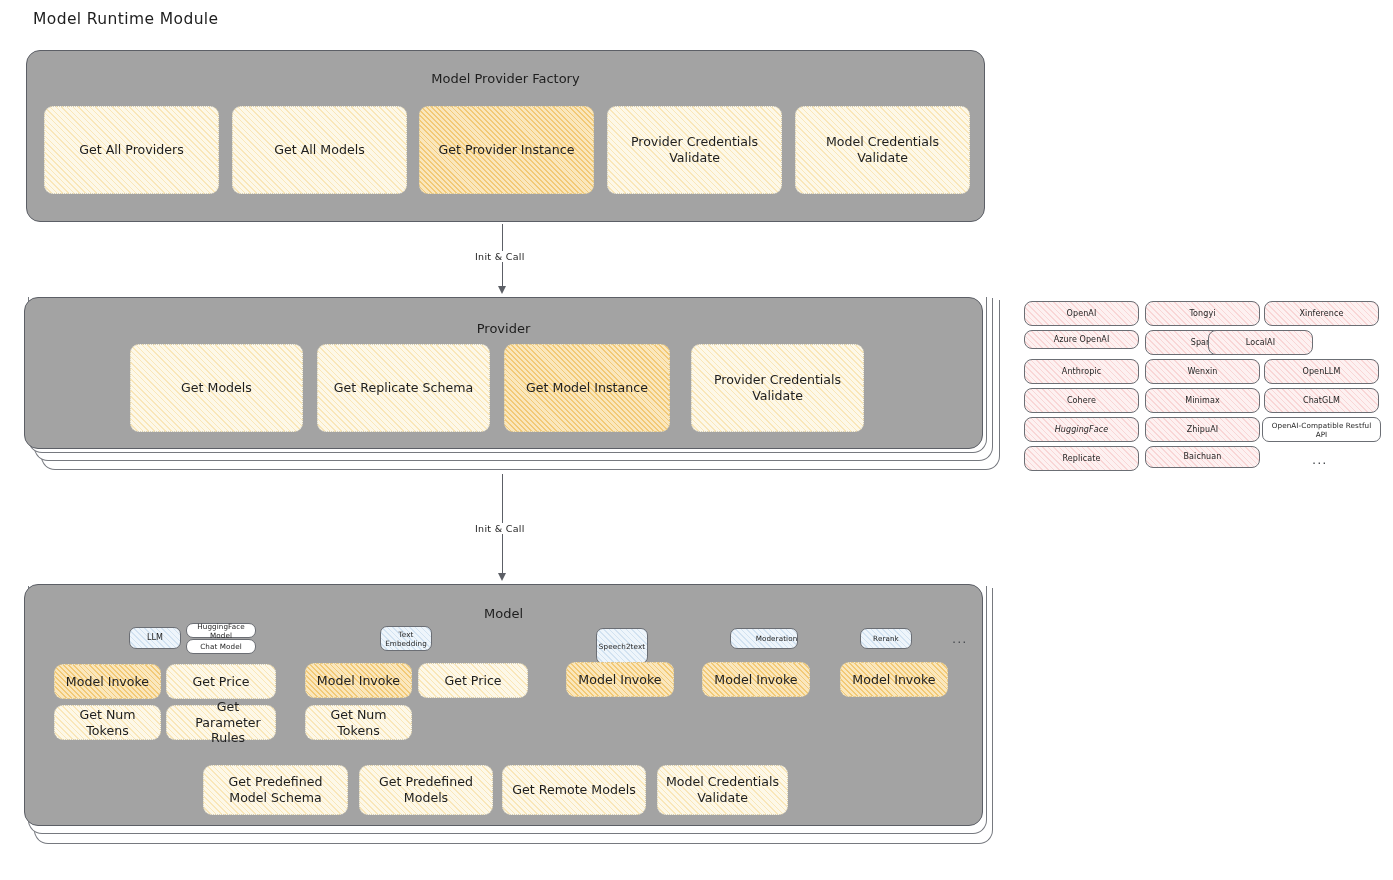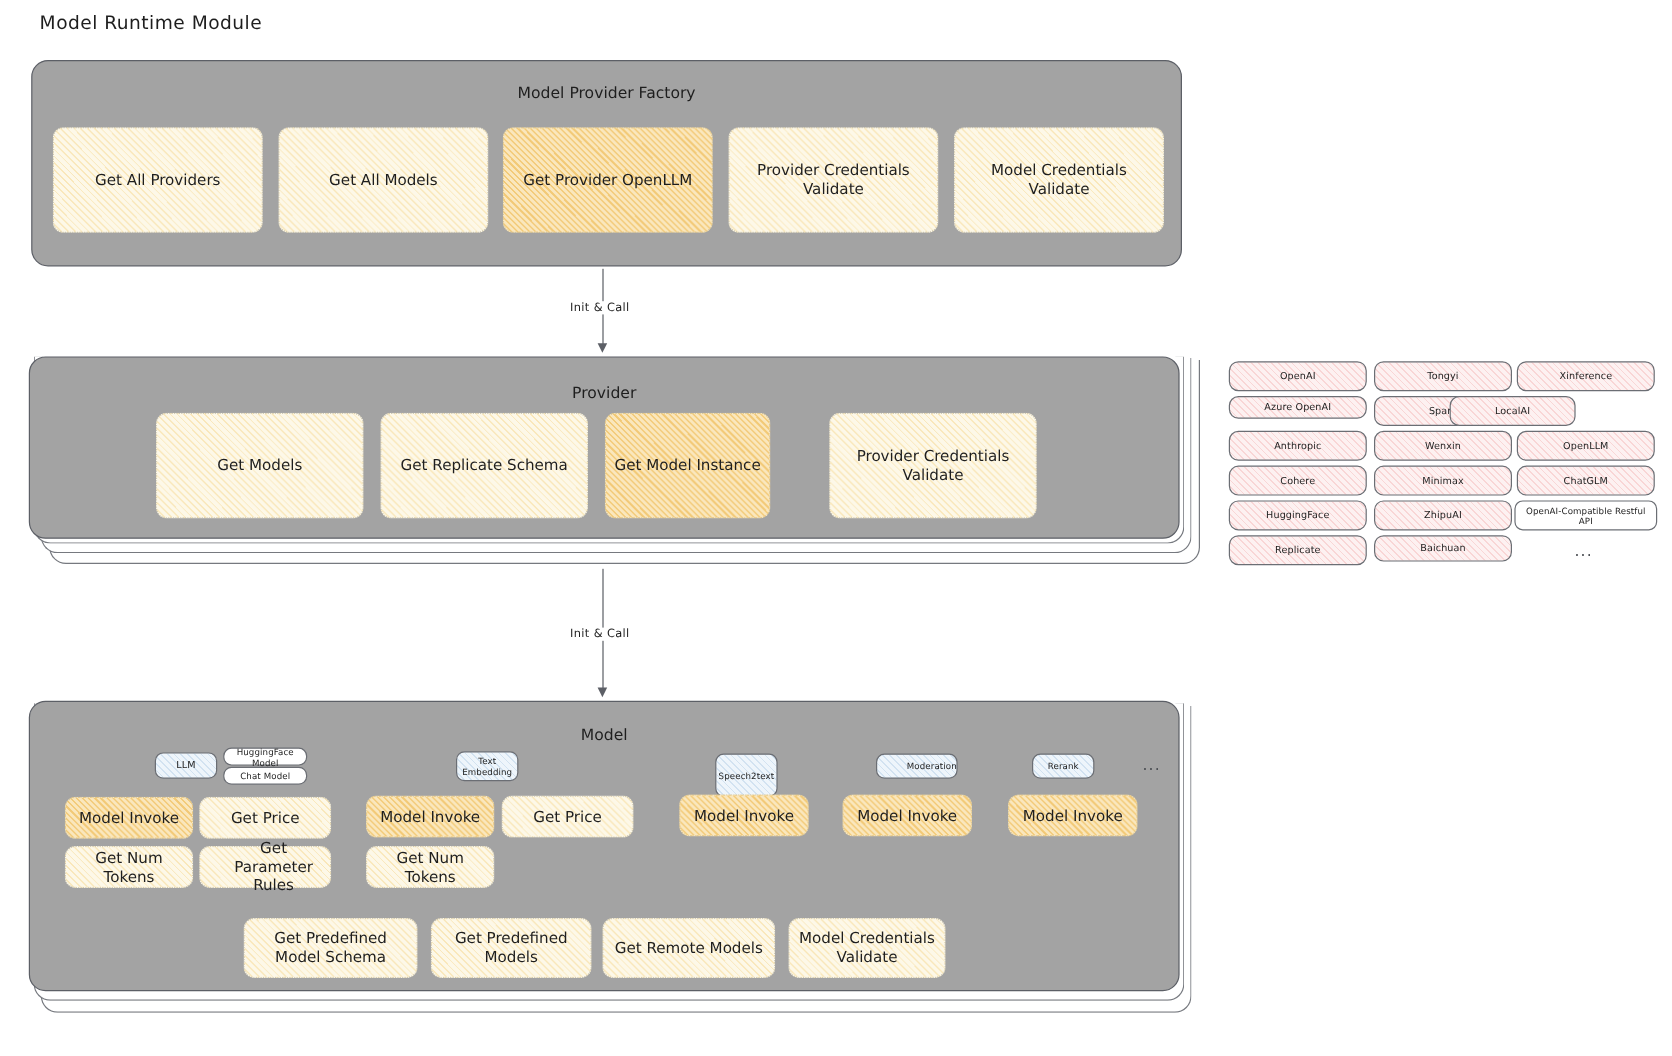--- a/index.html
+++ b/index.html
@@ -170,21 +170,21 @@
     <div class="panel-title" style="top:20px;">Model Provider Factory</div>
   </div>
 
   <div class="node n-yellow fs14" style="left:44px; top:106px; width:175px; height:88px;">
     <span>Get All Providers</span>
   </div>
   <div class="node n-yellow fs14" style="left:232px; top:106px; width:175px; height:88px;">
     <span>Get All Models</span>
   </div>
   <div class="node n-amber fs14" style="left:419px; top:106px; width:175px; height:88px;">
-    <span>Get Provider OpenLLM</span>
+    <span>Get Provider Instance</span>
   </div>
   <div class="node n-yellow fs14" style="left:607px; top:106px; width:175px; height:88px;">
     <span>Provider Credentials Validate</span>
   </div>
   <div class="node n-yellow fs14" style="left:795px; top:106px; width:175px; height:88px;">
     <span>Model Credentials Validate</span>
   </div>
 
   <div class="arrow-line" style="left:502px; top:224px; height:64px;"></div>
   <div class="arrow-head" style="left:498px; top:286px;"></div>
@@ -197,40 +197,40 @@
   <div class="panel" style="left:24px; top:297px; width:959px; height:152px;">
     <div class="panel-title" style="top:23px;">Provider</div>
   </div>
 
   <div class="node n-yellow fs14" style="left:130px; top:344px; width:173px; height:88px;">
     <span>Get Models</span>
   </div>
   <div class="node n-yellow fs14" style="left:317px; top:344px; width:173px; height:88px;">
     <span>Get Replicate Schema</span>
   </div>
-  <div class="node n-amber fs14" style="left:504px; top:344px; width:138px; height:88px;">
+  <div class="node n-amber fs14" style="left:504px; top:344px; width:166px; height:88px;">
     <span>Get Model Instance</span>
   </div>
   <div class="node n-yellow fs14" style="left:691px; top:344px; width:173px; height:88px;">
     <span>Provider Credentials Validate</span>
   </div>
 
   <div class="node n-pink fs9" style="left:1024px; top:301px; width:115px; height:25px;">
     <span>OpenAI</span>
   </div>
   <div class="node n-pink fs9" style="left:1024px; top:330px; width:115px; height:19px;">
     <span>Azure OpenAI</span>
   </div>
   <div class="node n-pink fs9" style="left:1024px; top:359px; width:115px; height:25px;">
     <span>Anthropic</span>
   </div>
   <div class="node n-pink fs9" style="left:1024px; top:388px; width:115px; height:25px;">
     <span>Cohere</span>
   </div>
-  <div class="node n-pink fs9" style="left:1024px; top:417px; width:115px; height:25px;">
+  <div class="node n-pink fs9" style="left:1024px; top:417px; width:115px; height:25px;font-style:italic;">
     <span>HuggingFace</span>
   </div>
   <div class="node n-pink fs9" style="left:1024px; top:446px; width:115px; height:25px;">
     <span>Replicate</span>
   </div>
 
   <div class="node n-pink fs9" style="left:1145px; top:301px; width:115px; height:25px;">
     <span>Tongyi</span>
   </div>
   <div class="node n-pink fs9" style="left:1145px; top:330px; width:115px; height:25px;">

